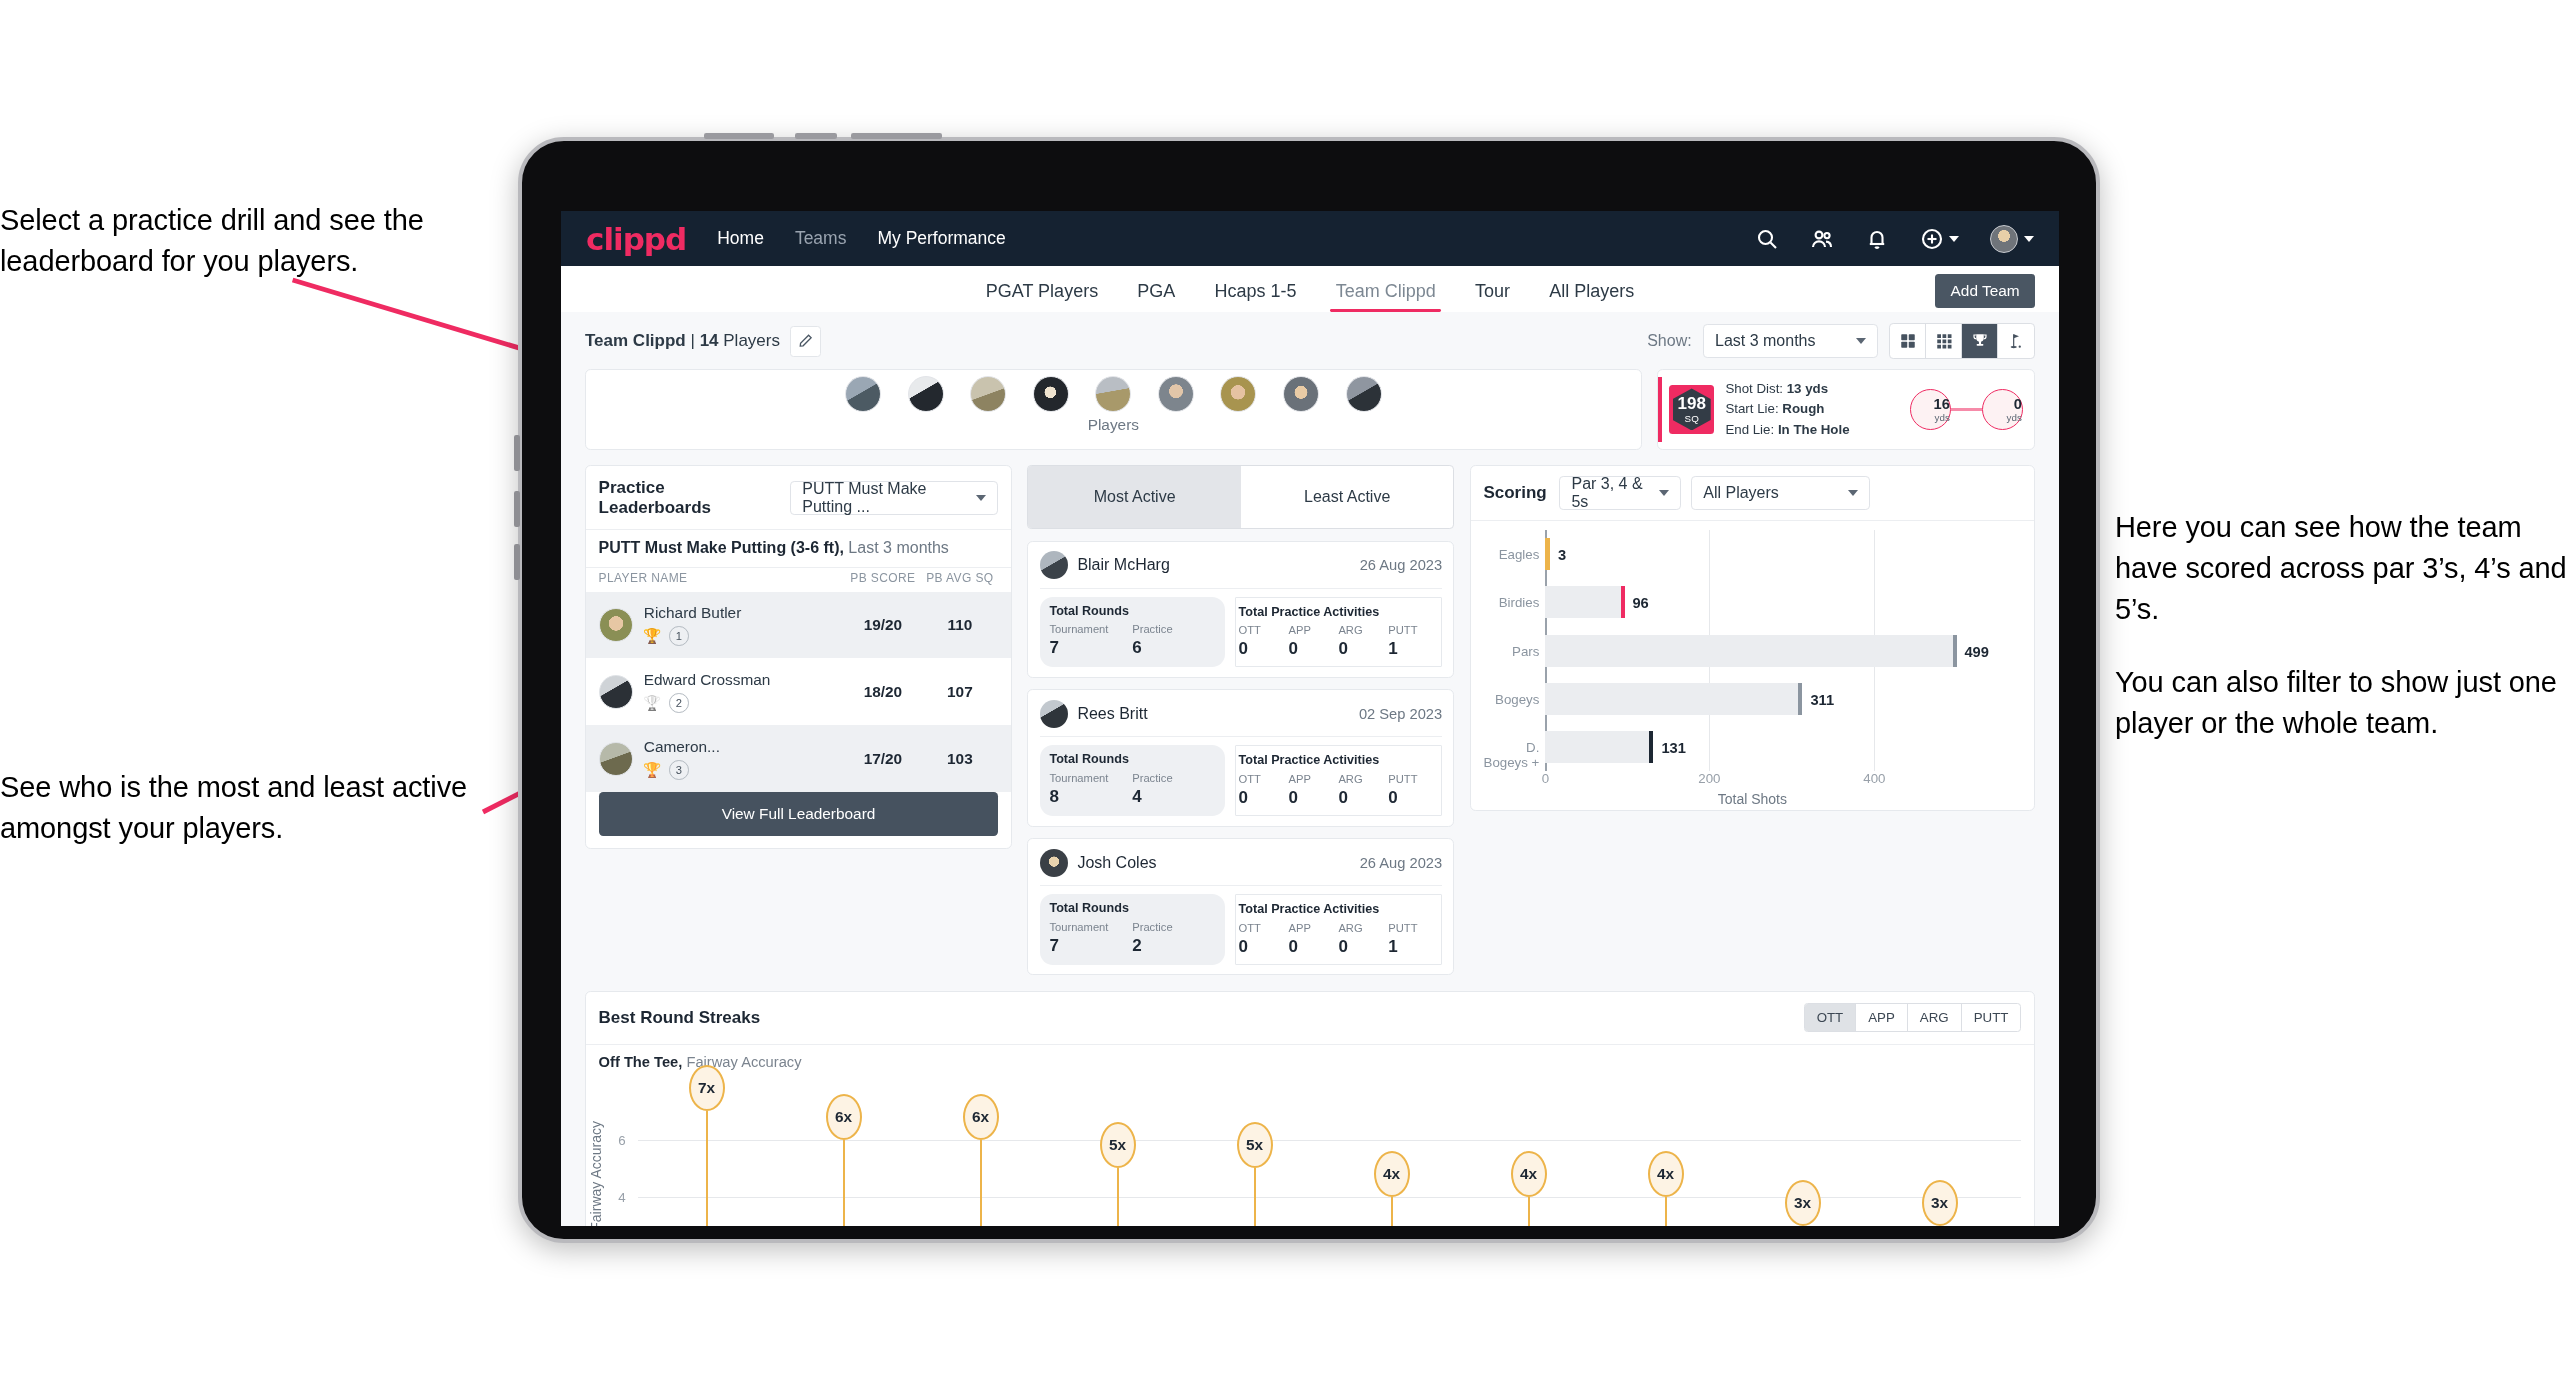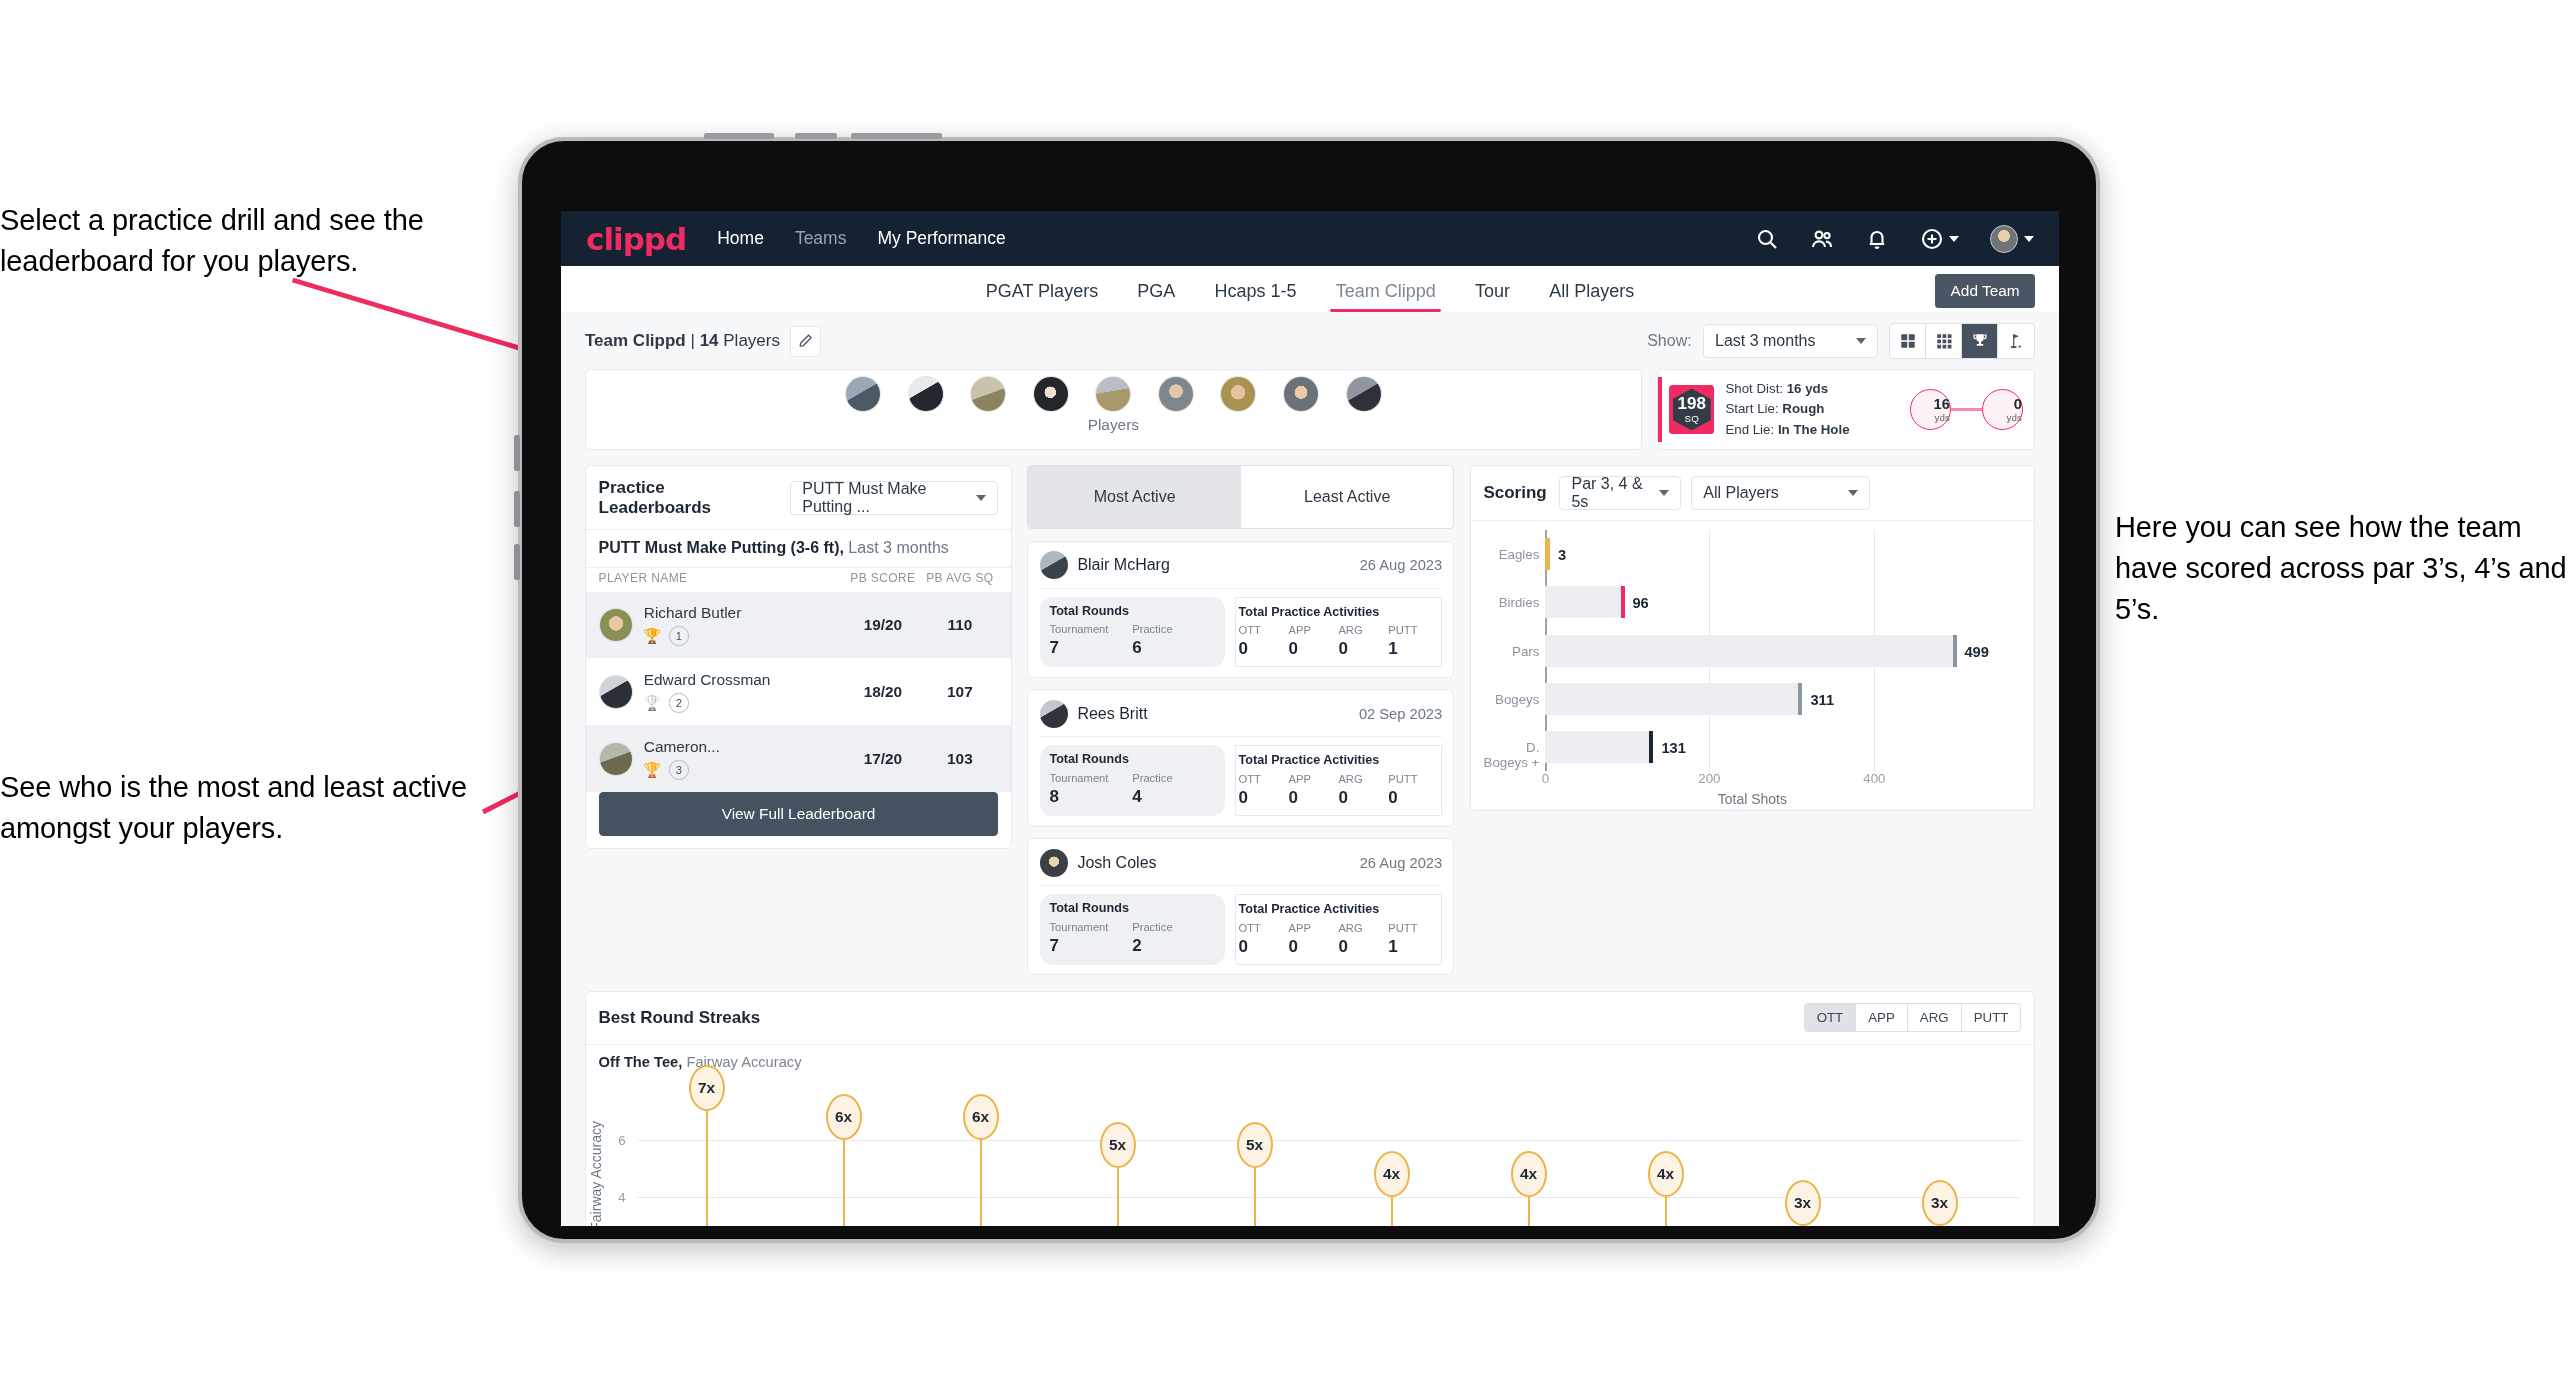--- a/index.html
+++ b/index.html
@@ -211,20 +211,21 @@
      display:flex;align-items:center;justify-content:center;
      font-size:15.4px;font-weight:700;color:#1d2733;transform:translateX(-50%);}
 </style>
 </head>
 <body>
 
 <div class="annot" id="annot-1">Select a practice drill and see the leaderboard for you players.</div>
 <div class="annot" id="annot-2">See who is the most and least active amongst your players.</div>
 <div class="annot" id="annot-3">
   <p>Here you can see how the team have scored across par 3’s, 4’s and 5’s.</p>
+  <p>You can also filter to show just one player or the whole team.</p>
 </div>
 
 <svg class="arrow-svg" viewBox="0 0 3680 1980" width="2576" height="1386">
   <defs>
     <marker id="ah" markerWidth="9" markerHeight="9" refX="6" refY="4.5" orient="auto">
       <path d="M0,0 L9,4.5 L0,9 z" fill="#ef2b62"></path>
     </marker>
   </defs>
   <line x1="418" y1="400" x2="1268" y2="655" stroke="#ef2b62" stroke-width="7" marker-end="url(#ah)"></line>
   <line x1="690" y1="1160" x2="1618" y2="688" stroke="#ef2b62" stroke-width="7" marker-end="url(#ah)"></line>
@@ -371,21 +372,21 @@
         </div>
 
         <div class="card" id="shot-card">
           <div id="sq-badge">
             <div id="sq-hex">
               <span class="n">198</span>
               <span class="s">SQ</span>
             </div>
           </div>
           <div class="shot-lines">
-            <div><span>Shot Dist: </span><b>16 yds</b></div>
+            <div><span>Shot Dist: </span><b>13 yds</b></div>
             <div><span>Start Lie: </span><b>Rough</b></div>
             <div><span>End Lie: </span><b>In The Hole</b></div>
           </div>
           <div id="shot-dist">
             <div class="ydcircle">
               <span class="v">16</span>
                 <span class="u">yds</span>
             </div>
             <div id="dist-line"></div>
             <div class="ydcircle">

